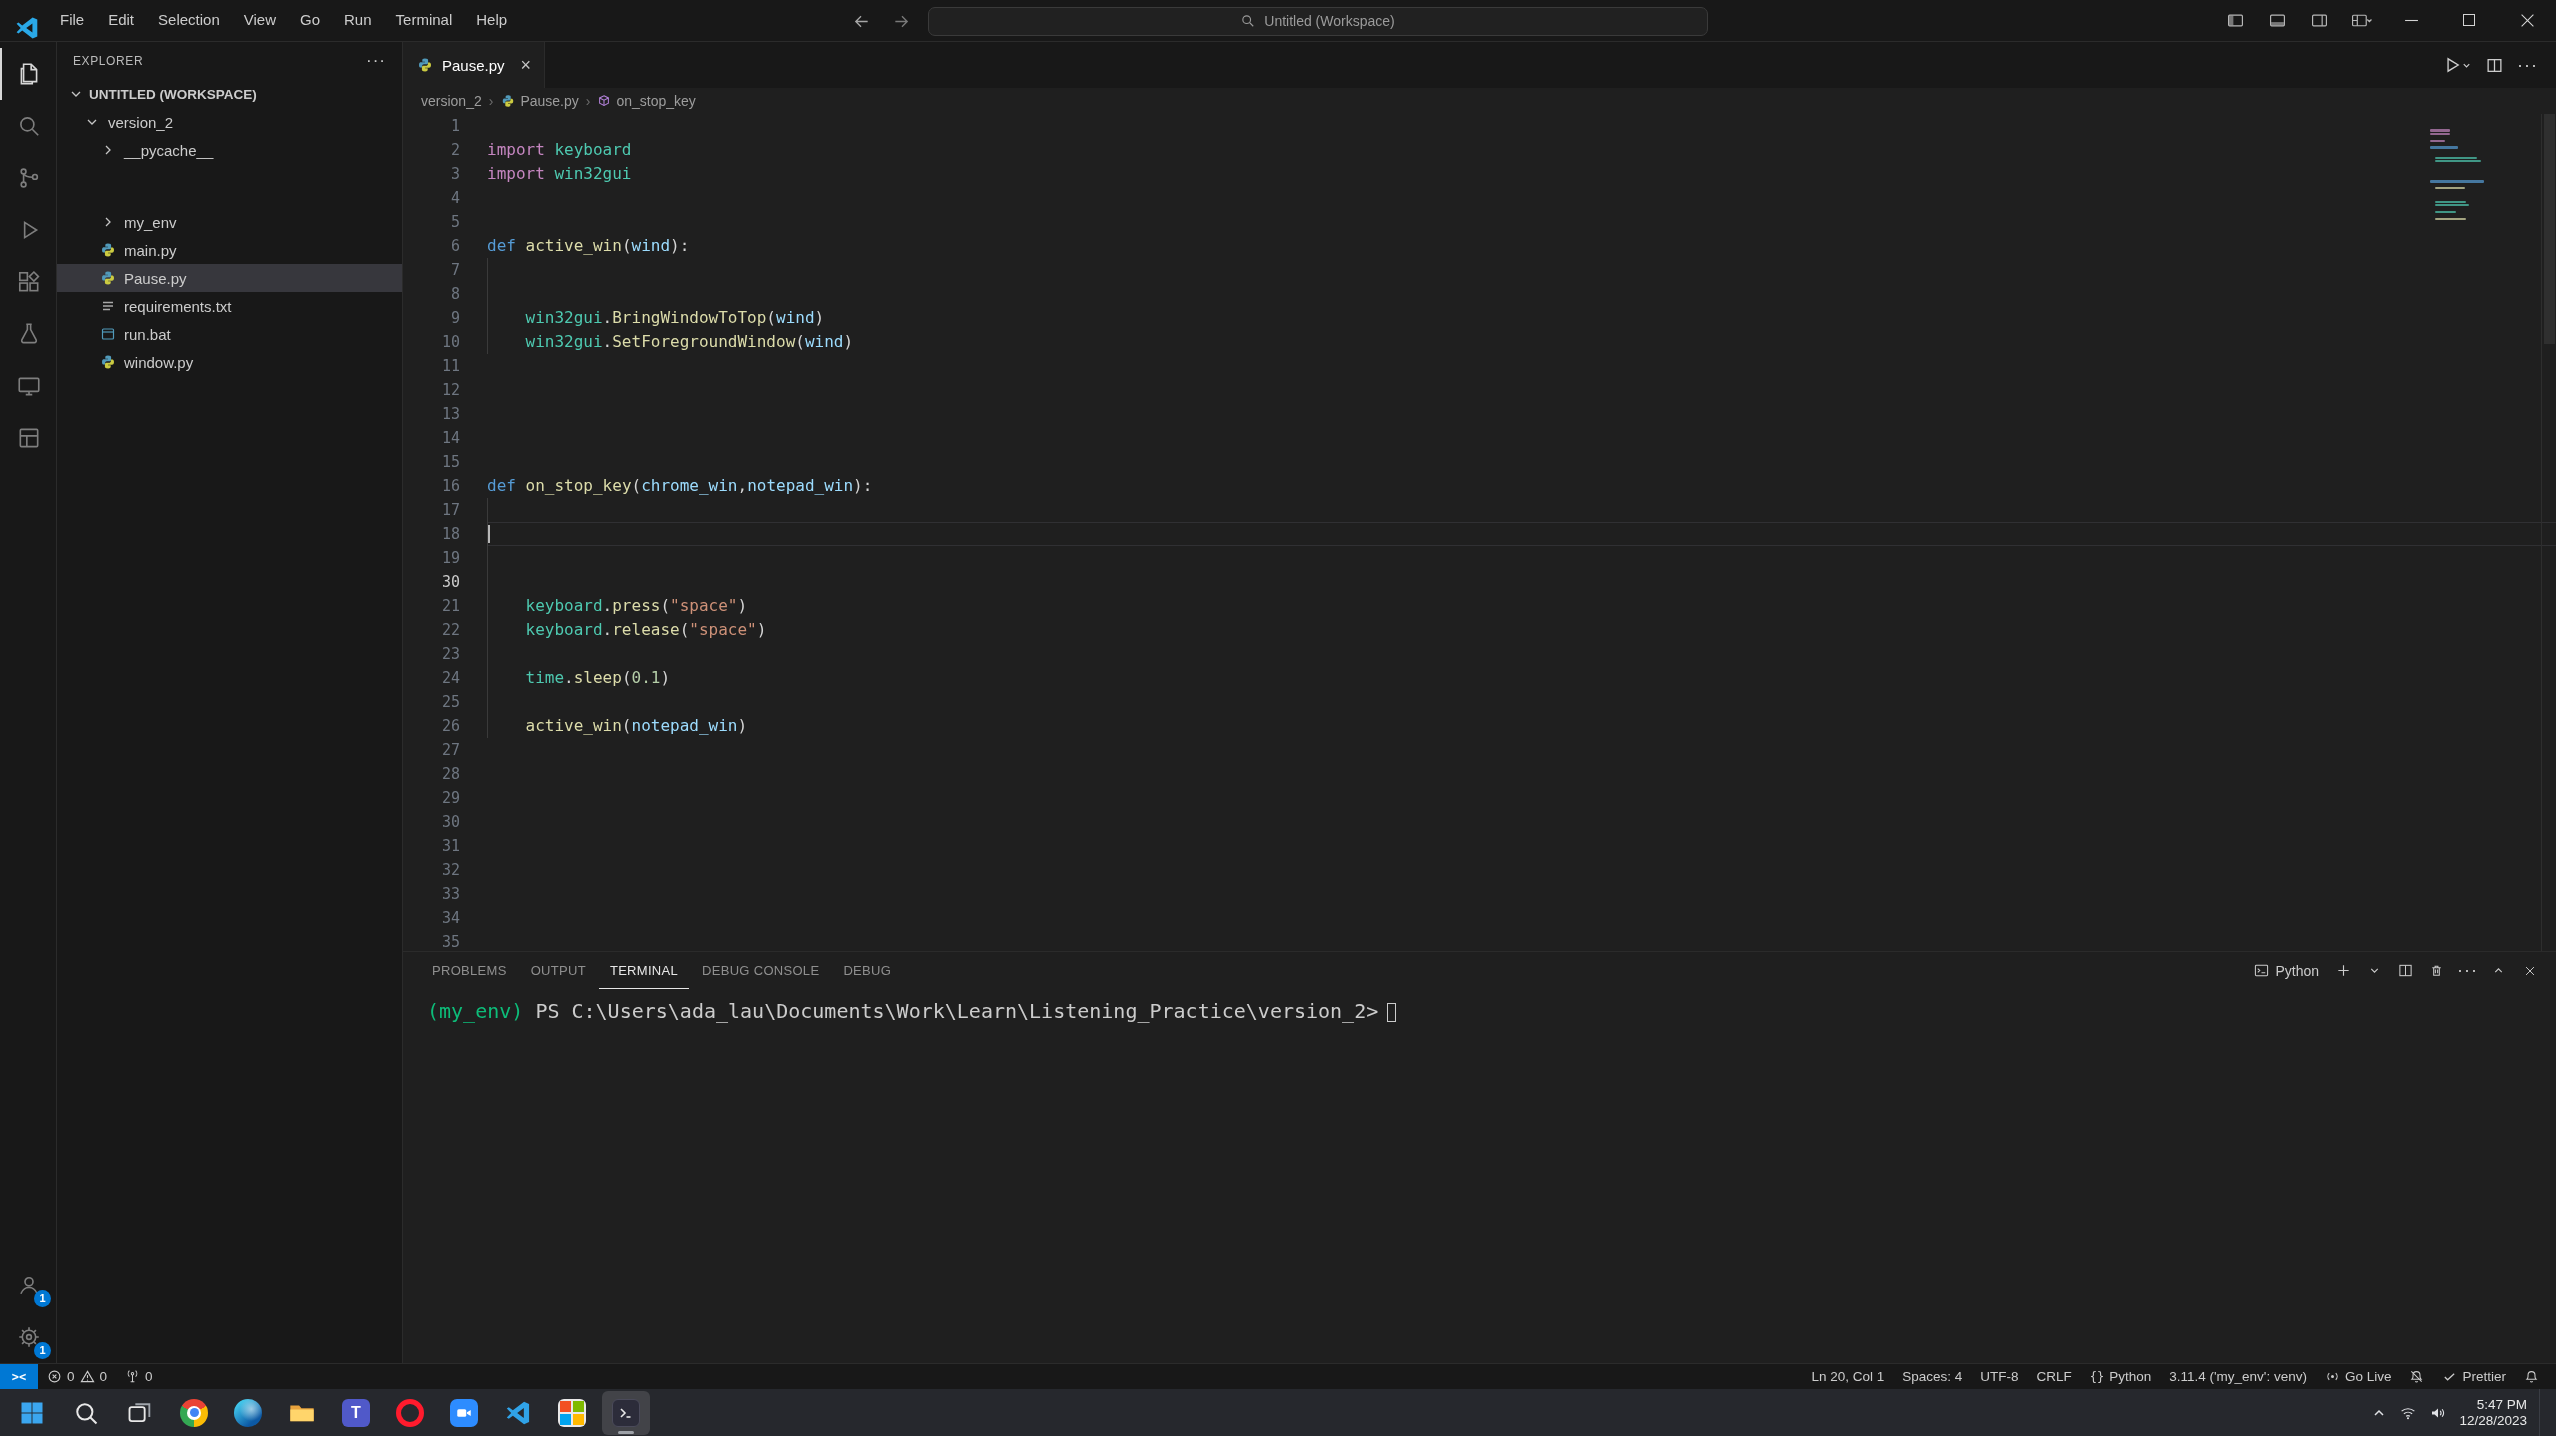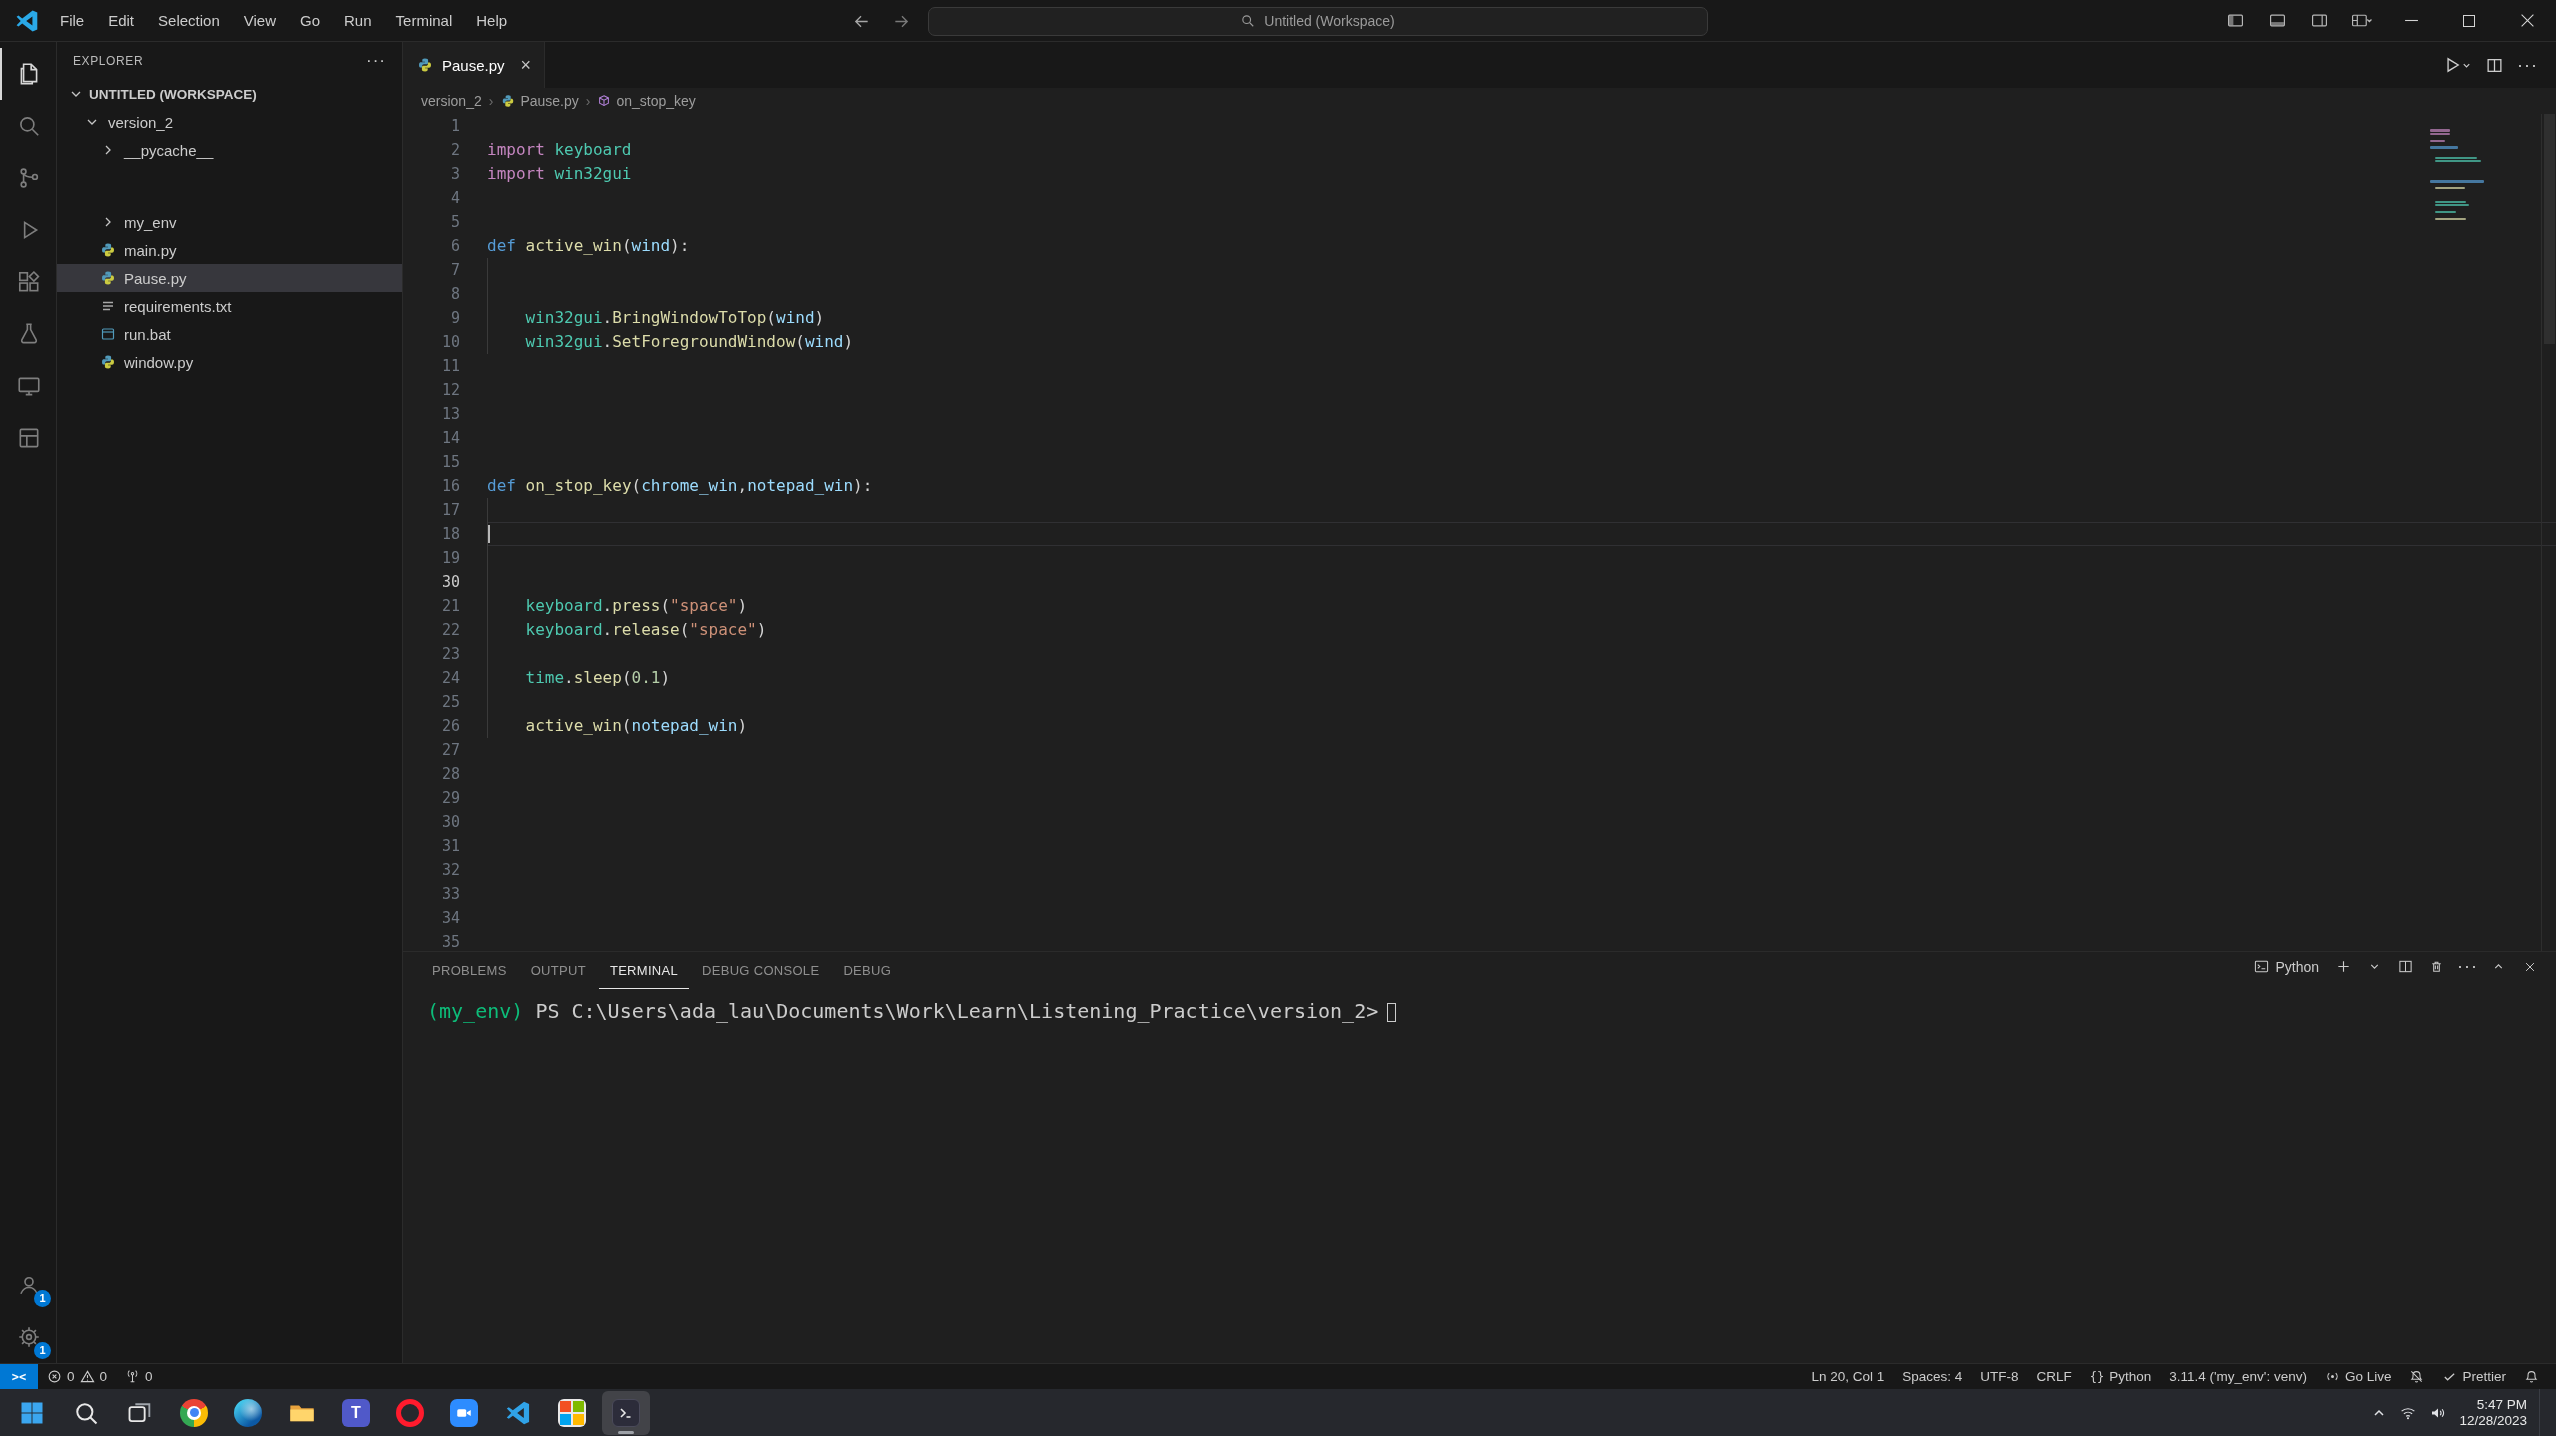--- a/index.html
+++ b/index.html
@@ -2,21 +2,21 @@
 <html><head>
 <meta charset="utf-8">
 <style>
 *{margin:0;padding:0;box-sizing:border-box}
 html,body{width:2556px;height:1436px;overflow:hidden;background:#1f1f1f}
 body{font-family:"Liberation Sans",sans-serif;color:#ccc;font-size:15px}
 svg{display:block}
 #app{display:flex;flex-direction:column;width:2556px;height:1436px}
 
 
-.titlebar{height:42px;background:#181818;border-bottom:1px solid #2b2b2b;display:flex;align-items:center;position:relative;flex:0 0 auto}
+.titlebar{height:42px;background:#181818;border-bottom:1px solid #2b2b2b;display:flex;align-items:flex-end;position:relative;flex:0 0 auto}
 .vscode-logo{width:26px;height:26px;margin:0 8px 0 14px}
 .menubar{display:flex;height:42px}
 .menu-item{padding:0 12px;height:42px;line-height:42px;color:#ccc;font-size:15px;cursor:default}
 .tb-center{position:absolute;left:50%;top:0;transform:translateX(-50%);height:42px;display:flex;align-items:center;gap:14px}
 .nav-arrow{width:26px;height:26px;display:flex;align-items:center;justify-content:center}
 .cmd-center{width:780px;height:29px;background:#212121;border:1px solid #3a3a3a;border-radius:7px;display:flex;align-items:center;justify-content:center;gap:9px;color:#9b9b9b;font-size:14px}
 .tb-right{margin-left:auto;display:flex;align-items:center;height:42px}
 .layout-btn{width:42px;height:42px;display:flex;align-items:center;justify-content:center}
 .win-btn{width:58px;height:42px;display:flex;align-items:center;justify-content:center}
 
@@ -65,21 +65,21 @@
 .code-line.current{box-shadow:inset 0 1px 0 #303033,inset 0 -1px 0 #303033}
 .indent-guide{position:absolute;left:0;top:0;bottom:0;width:1px;background:#3a3a3a}
 .caret{position:absolute;left:1px;top:3px;height:18px;width:2px;background:#b8b8b8}
 .minimap{position:absolute;top:4px;right:16px;width:118px;height:180px}
 .mm-bar{position:absolute;height:2.2px;border-radius:1px;opacity:.7}
 .scrollbar-track{position:absolute;top:0;right:0;bottom:0;width:15px;border-left:1px solid #2e2e2e}
 .scroll-thumb{position:absolute;top:0;left:2px;width:11px;height:230px;background:rgba(121,121,121,.18)}
 
 
 .panel{height:412px;border-top:1px solid #2b2b2b;display:flex;flex-direction:column;background:#1f1f1f;flex:0 0 auto}
-.panel-header{height:37px;display:flex;align-items:flex-start;padding:0 12px 0 18px;flex:0 0 auto}
+.panel-header{height:37px;display:flex;align-items:center;padding:0 12px 0 18px;flex:0 0 auto}
 .panel-tab{padding:0 11px;height:37px;line-height:37px;font-size:13px;color:#8f8f8f;letter-spacing:.3px;border-bottom:1px solid transparent;margin-right:2px}
 .panel-tab.active{color:#e7e7e7;border-bottom-color:#e7e7e7}
 .panel-actions{margin-left:auto;display:flex;align-items:center;gap:2px}
 .pa-btn{width:29px;height:29px;display:flex;align-items:center;justify-content:center}
 .term-label{display:flex;align-items:center;gap:6px;font-size:14px;color:#ccc;margin-right:8px}
 .panel-body{flex:1;padding:10px 0 0 24px;font-family:"DejaVu Sans Mono","Liberation Mono",monospace;font-size:20px;color:#ccc}
 .term-line{white-space:pre}
 .venv{color:#0dbc79}
 .term-caret{display:inline-block;width:9px;height:19px;border:1px solid #ccc;margin-left:9px;vertical-align:middle}
 

